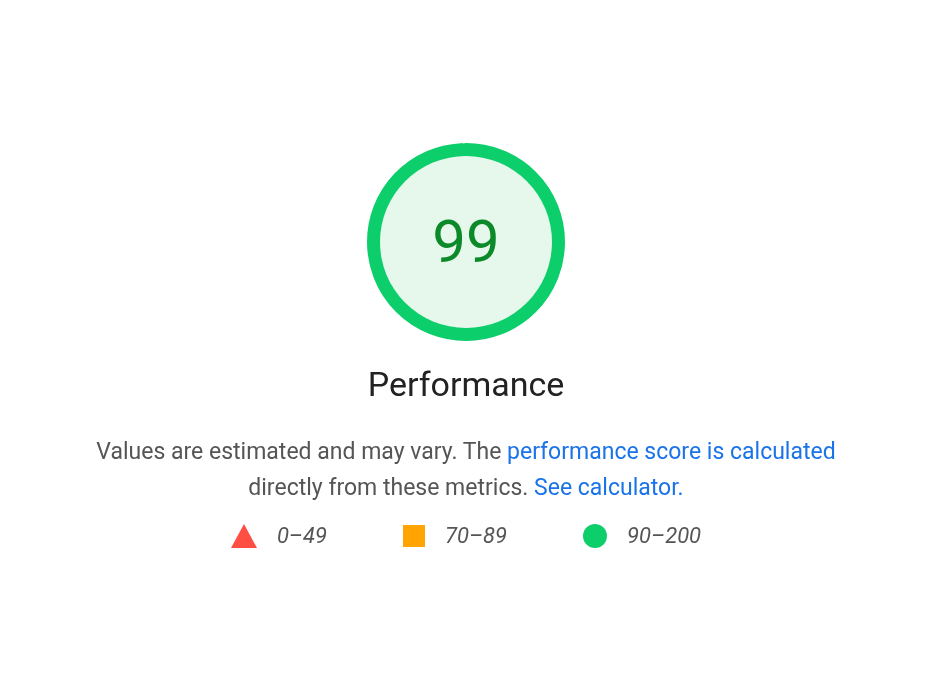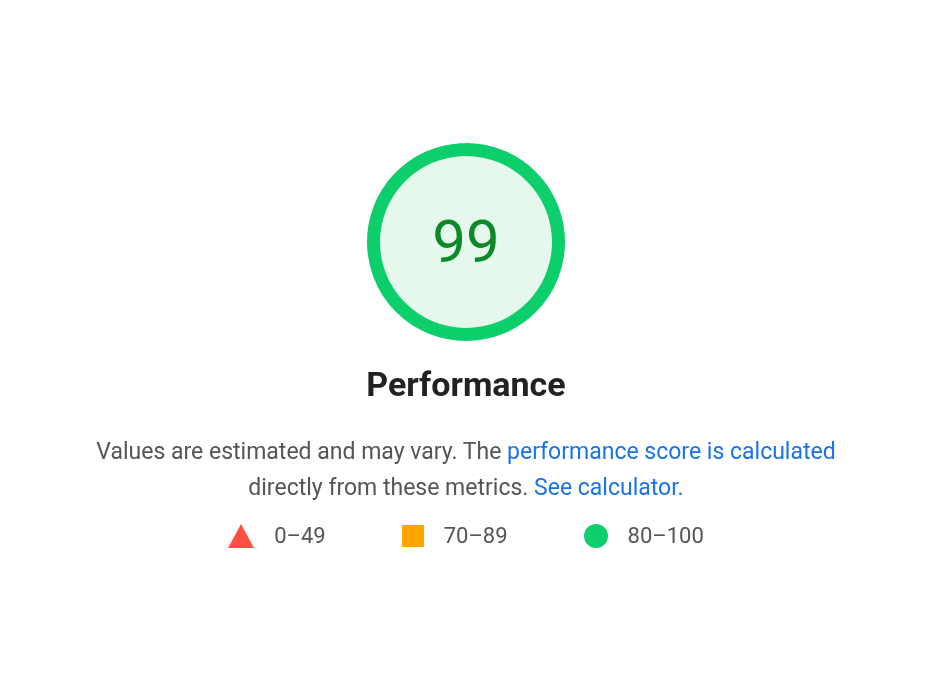--- a/index.html
+++ b/index.html
@@ -47,40 +47,41 @@
       justify-content: center;
     }
     .gauge-value {
       font-size: 60px;
       font-weight: 400;
       color: #0c8a2a;
       letter-spacing: 0px;
     }
     .title {
       font-size: 34px;
-      font-weight: 700;
+      font-weight: 400;
       color: #222;
       margin-bottom: 30px;
     }
     .desc {
       font-size: 23px;
       line-height: 1.55;
       color: #555;
       margin-bottom: 18px;
       max-width: 760px;
     }
     .desc a {
       color: #1a73e8;
       text-decoration: none;
       cursor: pointer;
     }
     .legend {
       display: flex;
       align-items: flex-start;
       gap: 76px;
+      font-style: italic;
     }
     .legend-item {
       display: flex;
       align-items: center;
       gap: 20px;
       font-size: 22px;
       color: #555;
     }
     .legend-icon {
       display: inline-block;
@@ -130,17 +131,17 @@
     <div class="legend-item">
       <span class="legend-icon triangle"></span>
       <span>0–49</span>
     </div>
     <div class="legend-item">
       <span class="legend-icon square"></span>
       <span>70–89</span>
     </div>
     <div class="legend-item">
       <span class="legend-icon circle"></span>
-      <span>80–100</span>
+      <span>90–200</span>
     </div>
   </div>
 
 </div>
 
 </body></html>

